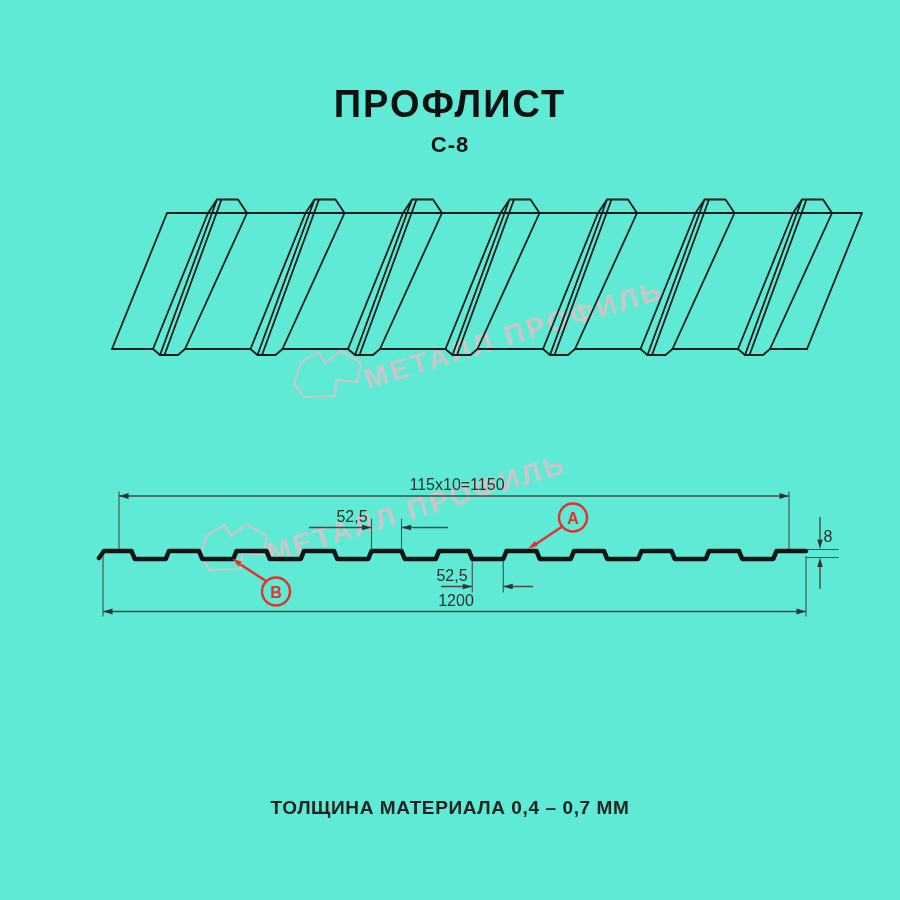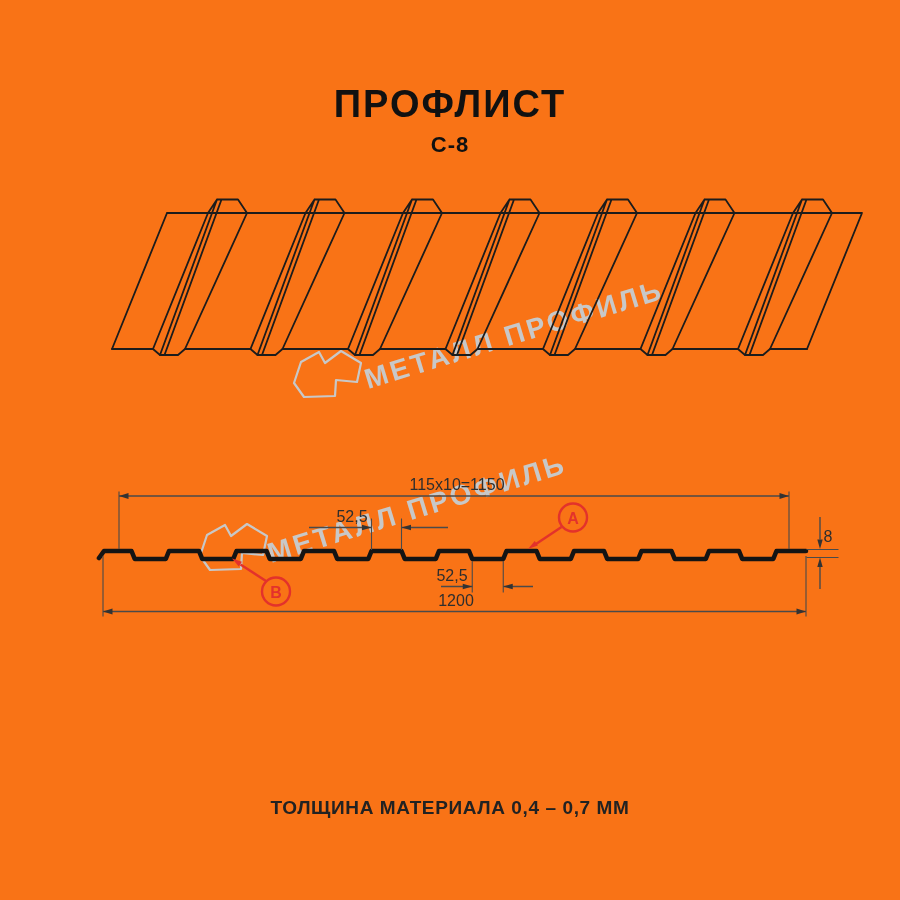--- a/index.html
+++ b/index.html
@@ -1,16 +1,16 @@
 <!DOCTYPE html>
 <html><head>
 <meta charset="utf-8">
 <style>
   html,body{margin:0;padding:0;background:#fff;}
-  .canvas{position:relative;width:900px;height:900px;background:#f97316;overflow:hidden;
+  .canvas{position:relative;width:900px;height:900px;background:#5eead4;overflow:hidden;
           font-family:"Liberation Sans",sans-serif;}
   svg{position:absolute;left:0;top:0;}
   text{font-family:"Liberation Sans",sans-serif;fill:#111;}
   .title{font-size:38px;font-weight:bold;letter-spacing:2px;}
   .subtitle{font-size:22px;font-weight:bold;letter-spacing:1px;}
   .footer-note{font-size:19px;font-weight:bold;letter-spacing:0.6px;fill:#222;}
   .dim-text{font-size:16px;fill:#2e2e2e;}
   .wm-text{font-size:28px;font-weight:bold;letter-spacing:3px;fill:#c8c8c8;}
   .wm-logo{stroke:#c8c8c8;stroke-width:2.2;fill:none;stroke-linejoin:round;}
   .draw{stroke:#1c1c1c;stroke-width:1.8;fill:none;stroke-linejoin:round;stroke-linecap:round;}

